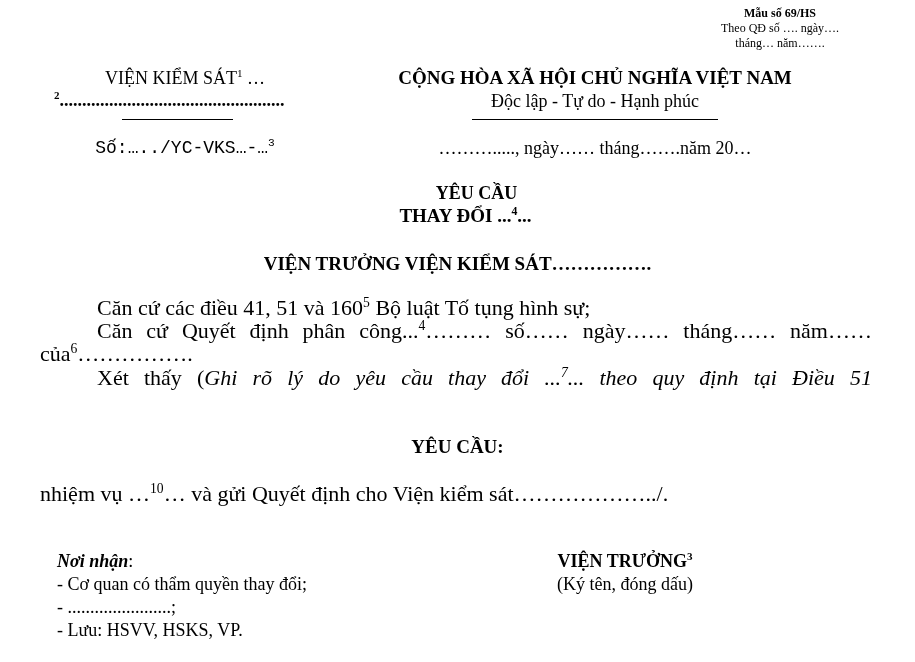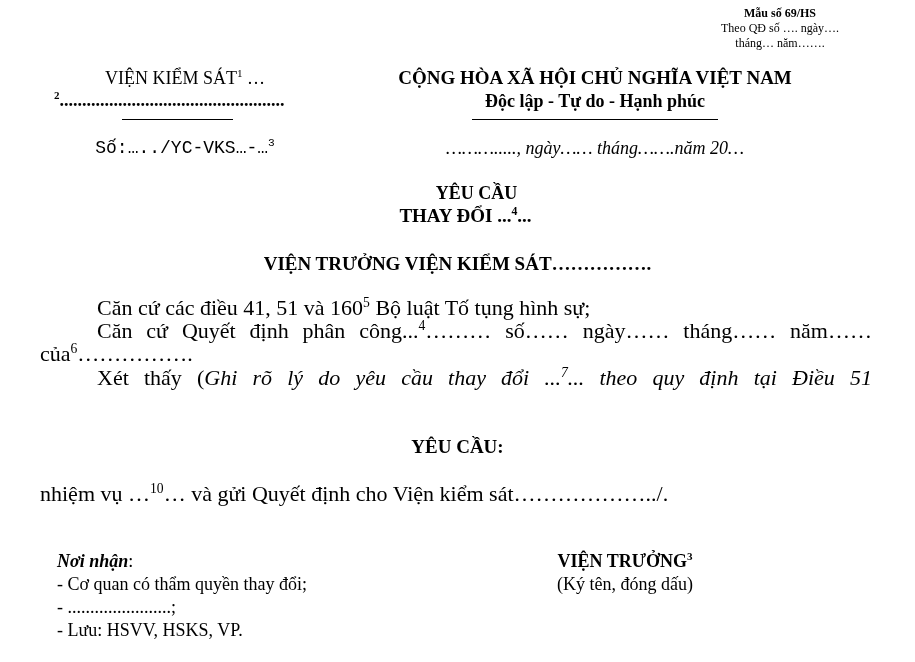--- a/index.html
+++ b/index.html
@@ -15,23 +15,23 @@
 
   
   #agency-name { left: 40px; top: 68px; width: 290px; text-align: center; font-size: 18px; }
   #agency-sub { left: 54px; top: 90px; font-size: 18px; font-weight: bold; }
   #agency-sub sup { font-size: 11px; }
   #left-rule { left: 122px; top: 119px; width: 111px; height: 0; border-top: 1px solid #000; }
   #doc-number { left: 40px; top: 138px; width: 290px; text-align: center; font-size: 18px; font-family: Liberation Mono, monospace; }
 
   
   #nation { left: 370px; top: 67px; width: 450px; text-align: center; font-size: 19px; font-weight: bold; }
-  #motto { left: 370px; top: 91px; width: 450px; text-align: center; font-size: 18px; font-weight: bold; }
+  #motto { left: 370px; top: 91px; width: 450px; text-align: center; font-size: 18px; font-weight: normal; }
   #right-rule { left: 472px; top: 119px; width: 246px; height: 0; border-top: 1px solid #000; }
-  #place-date { left: 370px; top: 138px; width: 450px; text-align: center; font-size: 18px; font-style: italic; }
+  #place-date { left: 370px; top: 138px; width: 450px; text-align: center; font-size: 18px; }
 
   
   .ctr { left: 0; width: 915px; text-align: center; }
   #title1 { top: 183px; font-size: 18px; font-weight: bold; padding-left: 19px; }
   #title2 { top: 205px; font-size: 19px; font-weight: bold; padding-left: 8px; }
   #addressee { top: 253px; font-size: 19px; font-weight: bold; }
 
   
   .para { position: absolute; left: 40px; width: 832px; font-size: 22px; line-height: 23px; text-align: justify; }
   .para .ind { display: inline-block; width: 57px; }

